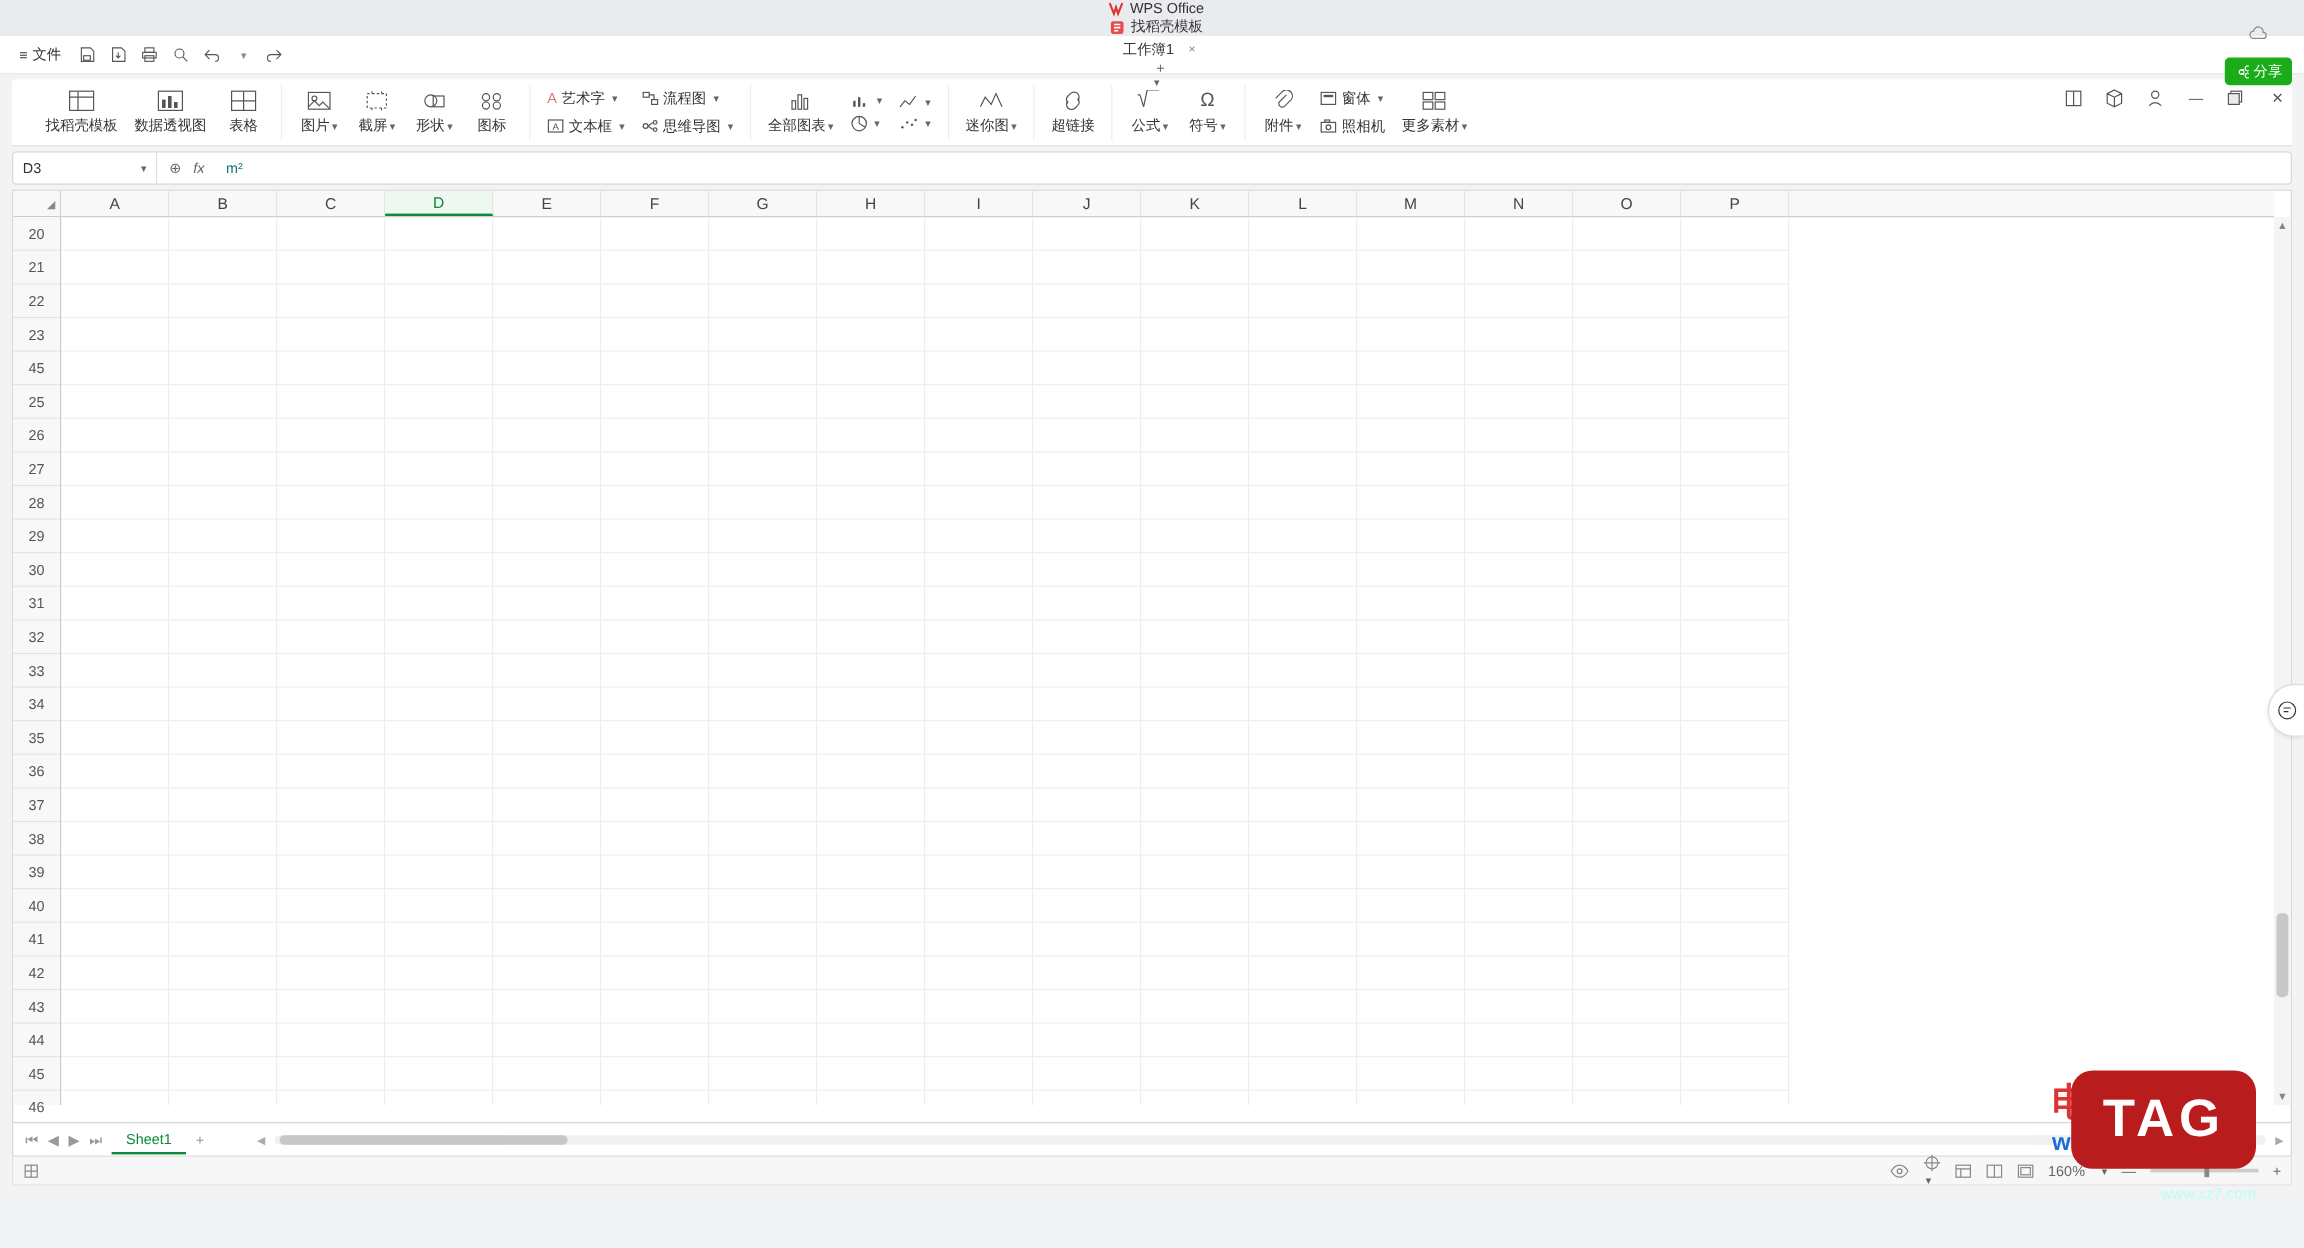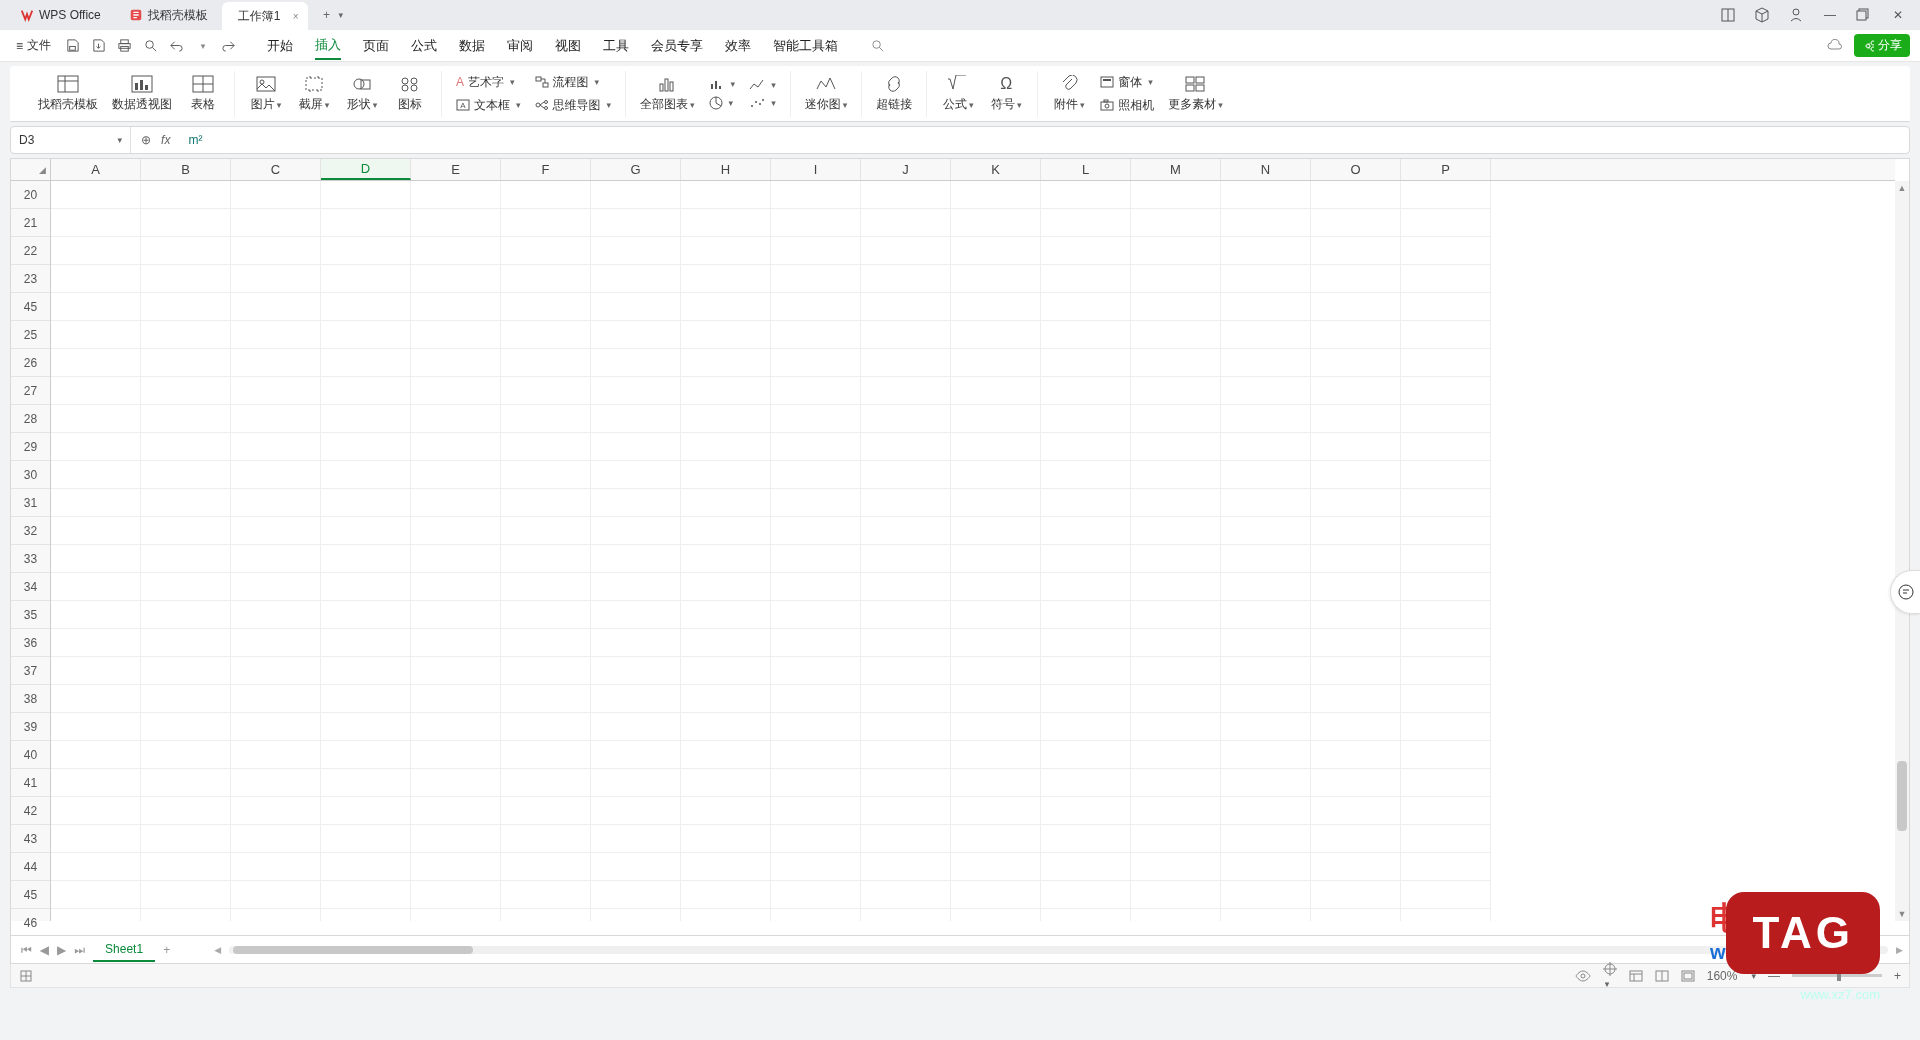--- a/index.html
+++ b/index.html
@@ -1,37 +1,37 @@
 <!DOCTYPE html>
 <html><head>
 <meta charset="utf-8">
 <style>
   * { box-sizing: border-box; margin: 0; padding: 0; font-family: "Microsoft YaHei", Arial, sans-serif; }
   body { background: #f2f3f5; width: 1920px; height: 1040px; overflow: hidden; position: relative; font-size: 12px; color: #333; }
   
   
-  .title-bar { height: 30px; background: #e9ebee; display: flex; align-items: center; padding: 0 0 0 6px; }
+  .title-bar { height: 30px; background: #e9ebee; display: flex; align-items: center; padding: 0 0 0 6px; flex-direction: column; }
   .app-tab { display: flex; align-items: center; gap: 5px; padding: 0 14px; height: 30px; cursor: pointer; }
   .app-tab .ico { width: 14px; height: 14px; display: inline-flex; align-items: center; justify-content: center; }
   .doc-tab { display: flex; align-items: center; gap: 6px; background: #ffffff; border-radius: 6px 6px 0 0; height: 28px; margin-top: 2px; padding: 0 28px 0 10px; position: relative; }
   .doc-tab .close { position: absolute; right: 10px; color: #888; font-size: 10px; }
   .add-tab { width: 20px; text-align: center; color: #666; margin-left: 8px; }
   .tab-drop { color: #666; margin-left: 2px; font-size: 9px; }
   .win-controls { margin-left: auto; display: flex; align-items: center; gap: 18px; padding-right: 14px; color: #555; }
   .win-controls span { width: 16px; text-align: center; }
 
   
   .menu-bar { height: 32px; background: #fff; display: flex; align-items: center; padding: 0 10px; border-bottom: 1px solid #e5e5e5; }
   .file-menu { display: flex; align-items: center; gap: 4px; padding: 2px 6px; }
   .qat { display: flex; align-items: center; gap: 10px; margin-left: 8px; color: #555; }
   .qat span { width: 16px; text-align: center; }
   .tabs { display: flex; align-items: center; gap: 22px; margin-left: 30px; }
   .tab { padding: 4px 0; color: #222; cursor: pointer; font-size: 13px; }
   .tab.active { color: #0a8a3a; border-bottom: 2px solid #0a8a3a; }
-  .menu-right { margin-left: auto; display: flex; align-items: center; gap: 10px; }
+  .menu-right { margin-left: auto; display: flex; align-items: center; gap: 10px; flex-direction: column; }
   .share-btn { background: #1aad19; color: #fff; border-radius: 4px; padding: 3px 8px; display: flex; align-items: center; gap: 4px; }
 
   
   .ribbon { height: 56px; background: #fff; display: flex; align-items: center; padding: 0 14px; border-bottom: 1px solid #d8d8d8; margin: 4px 10px 0 10px; border-radius: 4px 4px 0 0; }
   .rgroup { display: flex; align-items: center; gap: 14px; padding: 0 14px; border-right: 1px solid #eee; height: 46px; }
   .rgroup:last-child { border-right: none; }
   .rbtn { display: flex; flex-direction: column; align-items: center; justify-content: center; gap: 3px; min-width: 34px; color: #333; }
   .rbtn .ico { height: 18px; width: 22px; display: flex; align-items: center; justify-content: center; color: #555; }
   .rbtn .lbl { font-size: 12px; white-space: nowrap; }
   .rbtn-sm { display: flex; align-items: center; gap: 4px; font-size: 12px; color: #333; }
@@ -180,39 +180,20 @@
       </span>
     <span>
         <svg width="15" height="15" viewBox="0 0 16 16">
           <path d="M6 4 L2 8 L6 12 M2 8 H11 A3 3 0 0 1 11 14" fill="none" stroke="#555"></path>
         </svg>
       </span>
     <span style="font-size:9px;color:#888;">▾</span>
     <span>
         <svg width="15" height="15" viewBox="0 0 16 16">
           <path d="M10 4 L14 8 L10 12 M14 8 H5 A3 3 0 0 0 5 14" fill="none" stroke="#555"></path>
-        </svg>
-      </span>
-  </div>
-  <div class="tabs">
-    <span class="tab">开始</span>
-    <span class="tab active">插入</span>
-    <span class="tab">页面</span>
-    <span class="tab">公式</span>
-    <span class="tab">数据</span>
-    <span class="tab">审阅</span>
-    <span class="tab">视图</span>
-    <span class="tab">工具</span>
-    <span class="tab">会员专享</span>
-    <span class="tab">效率</span>
-    <span class="tab">智能工具箱</span>
-    <span style="color:#888;margin-left:10px;">
-        <svg width="15" height="15" viewBox="0 0 16 16">
-          <circle cx="7" cy="7" r="4" fill="none" stroke="#888"></circle>
-          <line x1="10" y1="10" x2="14" y2="14" stroke="#888"></line>
         </svg>
       </span>
   </div>
   <div class="menu-right">
     <span>
         <svg width="18" height="18" viewBox="0 0 18 18">
           <path d="M5 12a3 3 0 010-6 4 4 0 018 1 2.5 2.5 0 010 5z" fill="none" stroke="#888"></path>
         </svg>
       </span>
     <div class="share-btn">

